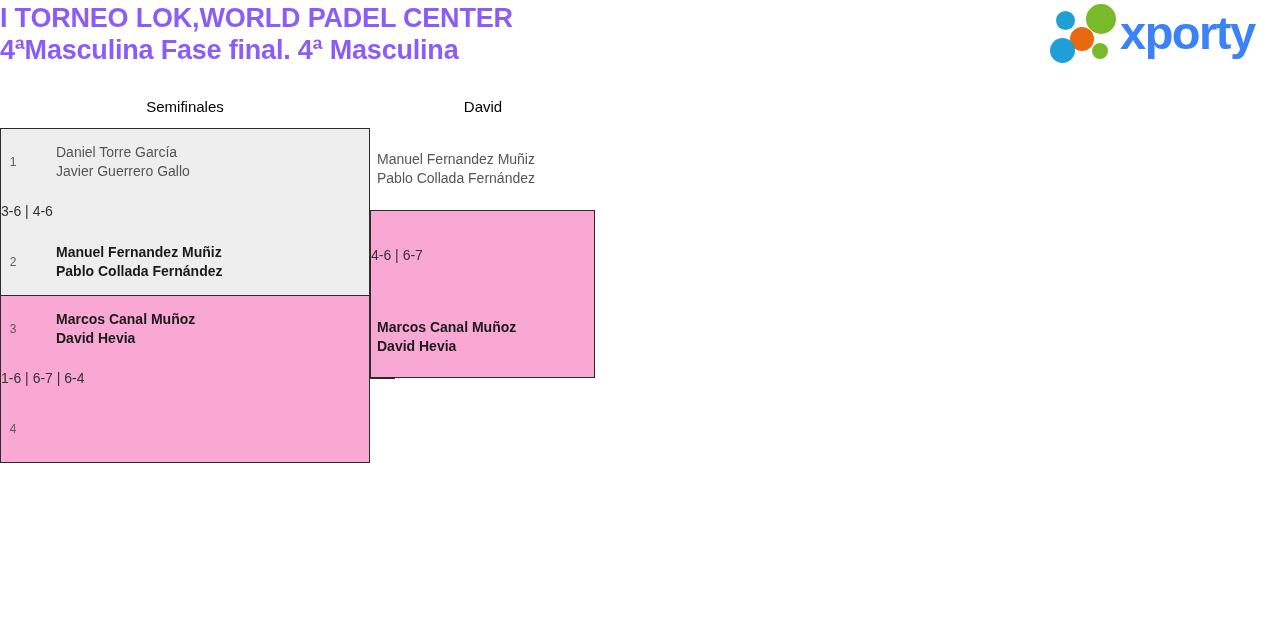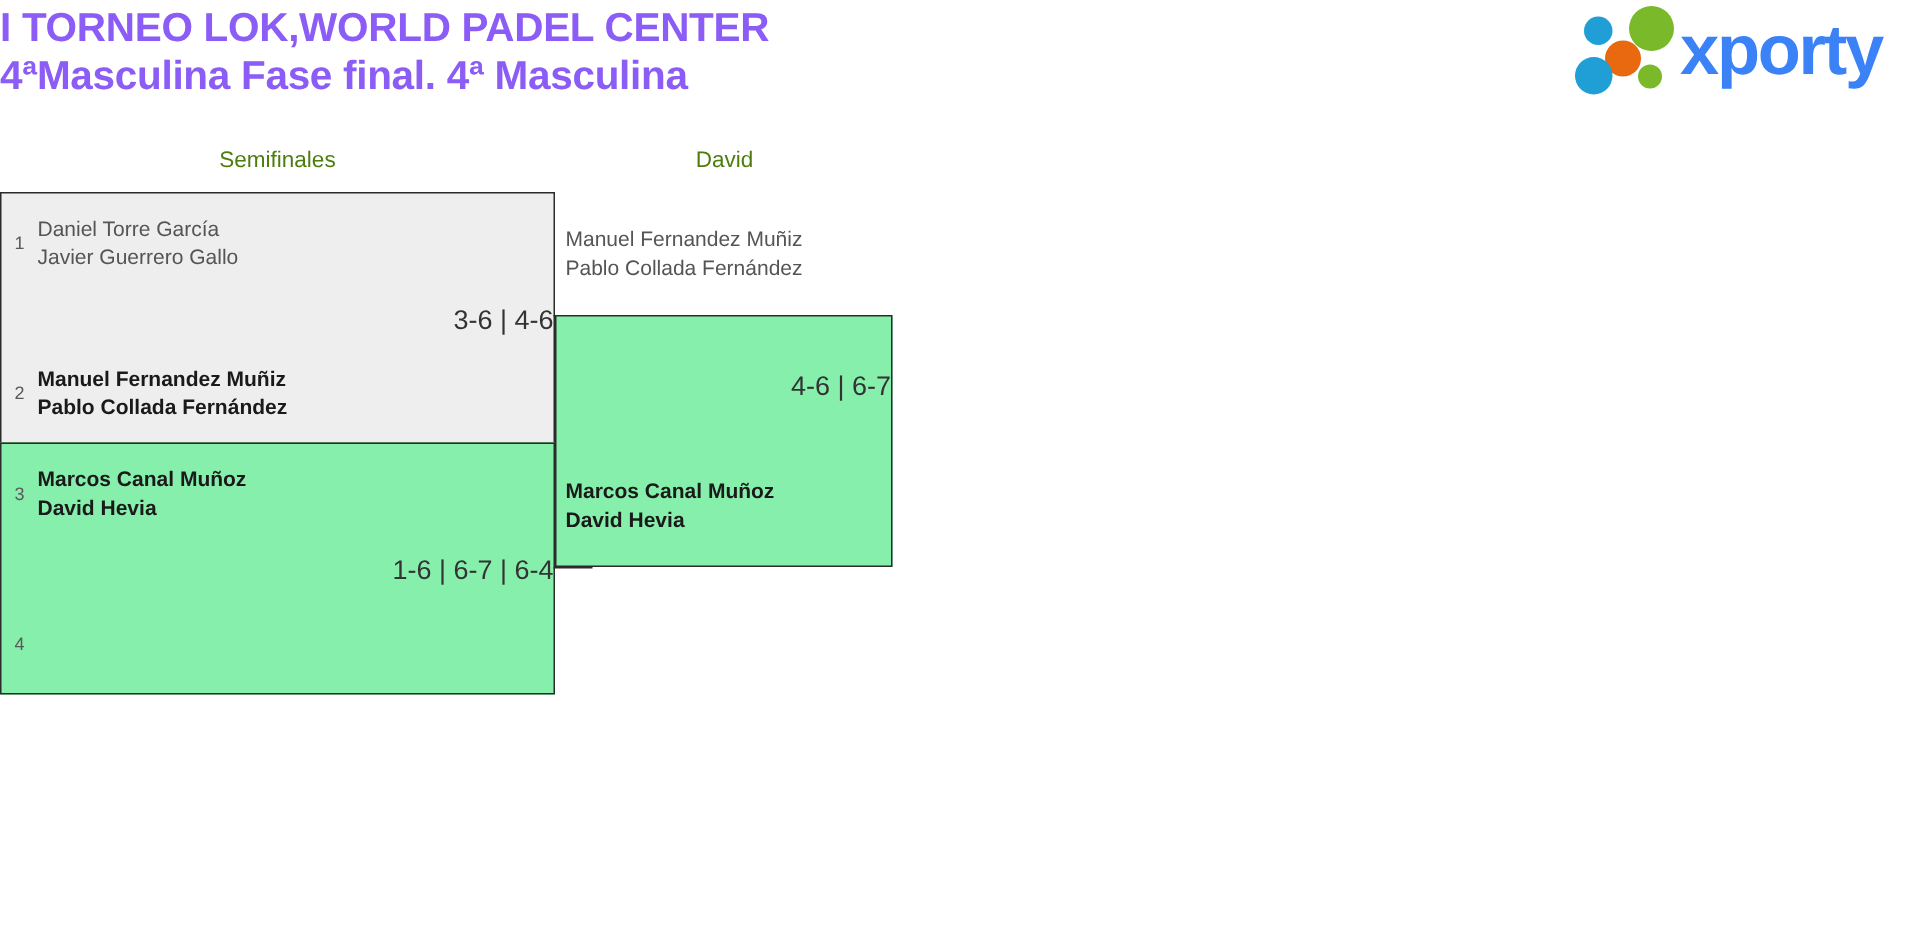--- a/index.html
+++ b/index.html
@@ -60,35 +60,35 @@
     font-weight: bold;
     color: #3b82f6;
     letter-spacing: -1.5px;
     line-height: 62px;
   }
 
   
   .round-header {
     position: absolute;
     font-size: 15px;
-    color: #4d7c0f;
+    color: #000000;
     text-align: center;
     top: 98px;
   }
   #round-header-0 { left: 110px; width: 150px; }
   #round-header-1 { left: 408px; width: 150px; }
 
   
   #bracket { position: absolute; left: 0; top: 0; width: 1280px; height: 628px; }
 
   .match-box {
     position: absolute;
     border: 1px solid #2b2b2b;
     box-sizing: border-box;
-    background: #86efac;
+    background: #f9a8d4;
   }
   .match-box.shaded { background: #eeeeee; }
 
   .team-row {
     position: absolute;
     left: 0;
     width: 100%;
     height: 42px;
     box-sizing: border-box;
     display: flex;
@@ -102,33 +102,34 @@
     flex: 0 0 24px;
     text-align: center;
     font-size: 12px;
     color: #5a5a5a;
   }
   .team-names {
     font-size: 14px;
     line-height: 19px;
     color: #555555;
     white-space: nowrap;
+    margin-left: 31px;
   }
   .team-row.winner .team-names {
     color: #1a1a1a;
     font-weight: bold;
   }
   .player-line { display: block; }
 
   .match-score {
     position: absolute;
     left: 0;
     width: 100%;
-    text-align: right;
-    font-size: 18px;
+    text-align: left;
+    font-size: 14px;
     color: #333333;
   }
 
   
   .final-team {
     position: absolute;
     font-size: 14px;
     line-height: 19px;
     color: #555555;
     white-space: nowrap;

